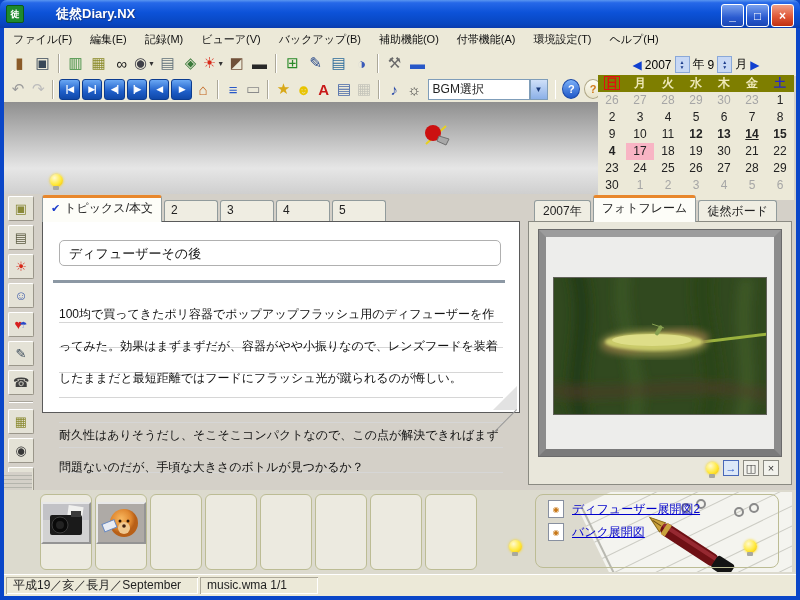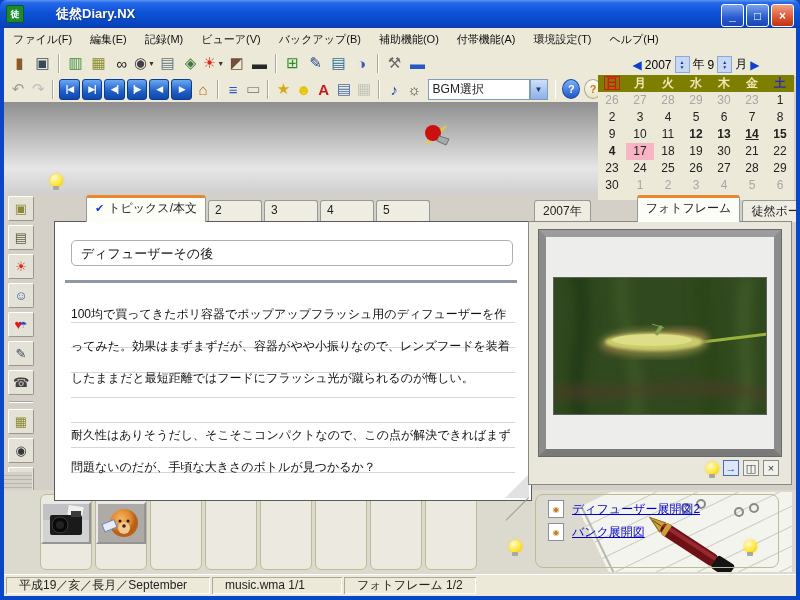--- a/index.html
+++ b/index.html
@@ -66,25 +66,25 @@
     border-radius:2px;display:flex;align-items:center;justify-content:center;font-size:13px;}
   .side-icon .g2{font-size:9px;margin-left:-3px;}
   .side-sep{width:24px;height:1px;background:#a8a49a;border-bottom:1px solid #fff;margin:4px 0;}
   .lines{position:absolute;background:repeating-linear-gradient(180deg,#d4d0c8 0 3px,#b4b4ac 3px 4px);}
   
   .tabrow{position:absolute;display:flex;align-items:flex-end;height:26px;}
   #main-tabs{left:38px;top:168px;}
   #right-tabs{left:530px;top:168px;}
   .tab{background:#efede2;border:1px solid #919b9c;border-bottom:none;border-radius:3px 3px 0 0;
     font-size:12px;padding:2px 8px;height:17px;margin-right:2px;color:#222;white-space:nowrap;}
-  .tab.active{background:#fdfdf8;border-top:3px solid #e8872c;height:20px;position:relative;z-index:3;margin-left:44px;}
+  .tab.active{background:#fdfdf8;border-top:3px solid #e8872c;height:20px;position:relative;z-index:3;}
   .tab .check{color:#1c3ccc;font-weight:bold;margin-right:4px;font-size:11px;}
   .tab.num{width:40px;padding:2px 6px;text-align:left;}
   
-  #content{position:absolute;left:50px;top:193px;width:478px;height:280px;background:#fff;border:1px solid #5a5a5a;
+  #content{position:absolute;left:38px;top:193px;width:478px;height:192px;background:#fff;border:1px solid #5a5a5a;
     box-sizing:border-box;z-index:2;}
   #entry-title-box{position:absolute;left:16px;top:18px;width:442px;height:26px;border:1px solid #b0b0b0;border-radius:5px;
     font-size:13px;line-height:26px;padding-left:9px;box-sizing:border-box;color:#111;}
   #entry-divider{position:absolute;left:10px;top:58px;width:452px;height:3px;background:#8c98a4;}
   #entry-body{position:absolute;left:16px;top:76px;width:444px;font-size:12px;line-height:32px;color:#111;
     background:repeating-linear-gradient(180deg,transparent 0 24px,#d6d6d6 24px 25px);}
   #entry-body div{min-height:25px;}
   #dogear{position:absolute;right:2px;bottom:2px;width:0;height:0;border-style:solid;border-width:0 0 24px 24px;
     border-color:transparent transparent #e2e2e2 transparent;}
   #dogear-line{position:absolute;right:2px;bottom:2px;width:32px;height:1px;background:#9a9a9a;transform:rotate(-45deg);transform-origin:right bottom;}
@@ -110,21 +110,21 @@
   #links-border{position:absolute;left:1px;top:2px;width:242px;height:72px;border:1px solid #bcbc94;border-radius:8px;pointer-events:none;}
   #links-list{position:absolute;left:14px;top:8px;display:flex;flex-direction:column;gap:5px;}
   .link-row{display:flex;align-items:center;gap:8px;}
   .doc-ico{width:14px;height:16px;background:#fff;border:1px solid #8890a0;display:flex;align-items:center;justify-content:center;
     font-size:8px;color:#c87818;}
   .link-a{font-size:12px;color:#0000cc;text-decoration:underline;white-space:nowrap;}
   #bulb-links{position:absolute;left:210px;top:48px;}
   
   #statusbar{position:absolute;left:0;top:546px;width:100%;height:22px;background:#ece9d8;display:flex;align-items:center;
     padding-left:2px;box-sizing:border-box;border-top:1px solid #fff;}
-  .status-sec{height:17px;line-height:17px;font-size:12px;color:#222;padding:0 13px;margin-right:2px;
+  .status-sec{height:17px;line-height:17px;font-size:12px;color:#222;padding:0 7px;margin-right:2px;
     box-shadow:inset 1px 1px 0 #aca899,inset -1px -1px 0 #fff;white-space:nowrap;}
 </style>
 </head>
 <body>
 
 <div id="window">
   <div id="titlebar">
     <div id="app-icon">徒</div>
     <div id="title-text">徒然Diary.NX</div>
     <div id="win-buttons">
@@ -470,16 +470,15 @@
             <span class="doc-ico">◉</span>
             <span class="link-a">バンク展開図</span>
           </div>
         </div>
       <span class="bulb" id="bulb-links"></span>
     </div>
 
     <div id="statusbar">
       <span class="status-sec" style="min-width:178px;">平成19／亥／長月／September</span>
       <span class="status-sec" style="min-width:104px;">music.wma  1/1</span>
-      <span class="status-sec" style="min-width:96px;">フォトフレーム 1/2</span>
     </div>
   </div>
 </div>
 
 </body></html>

